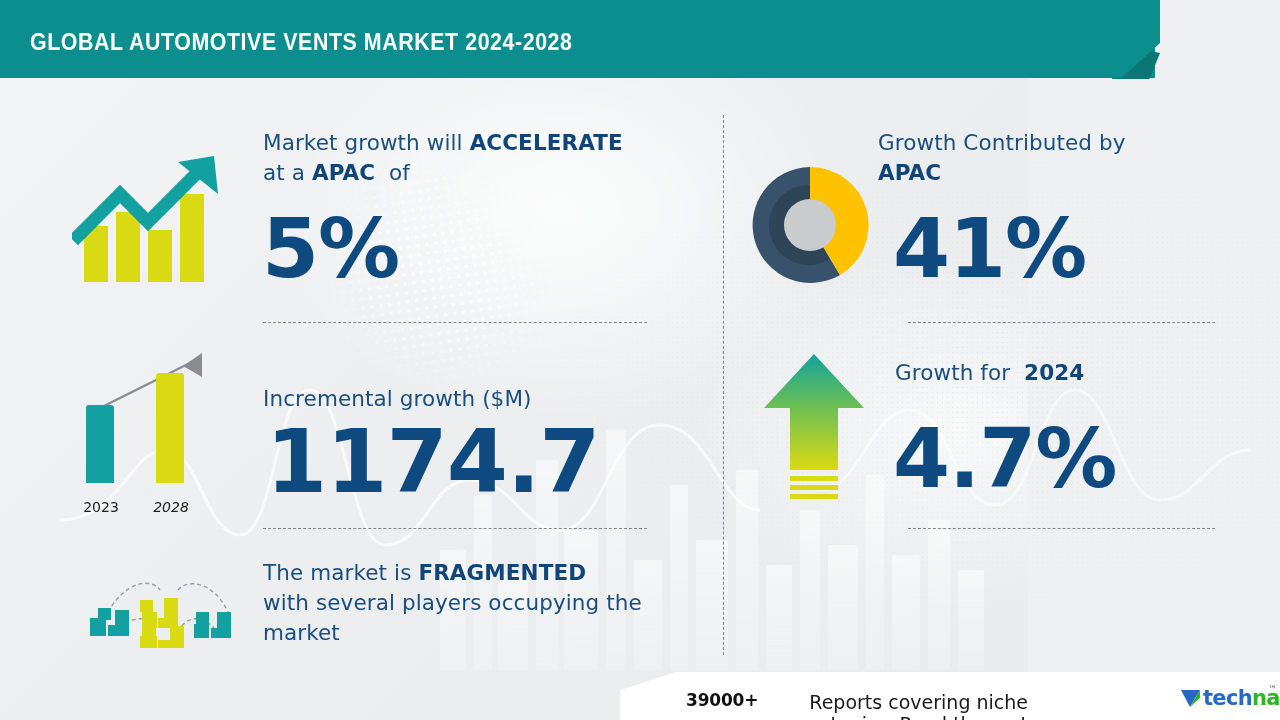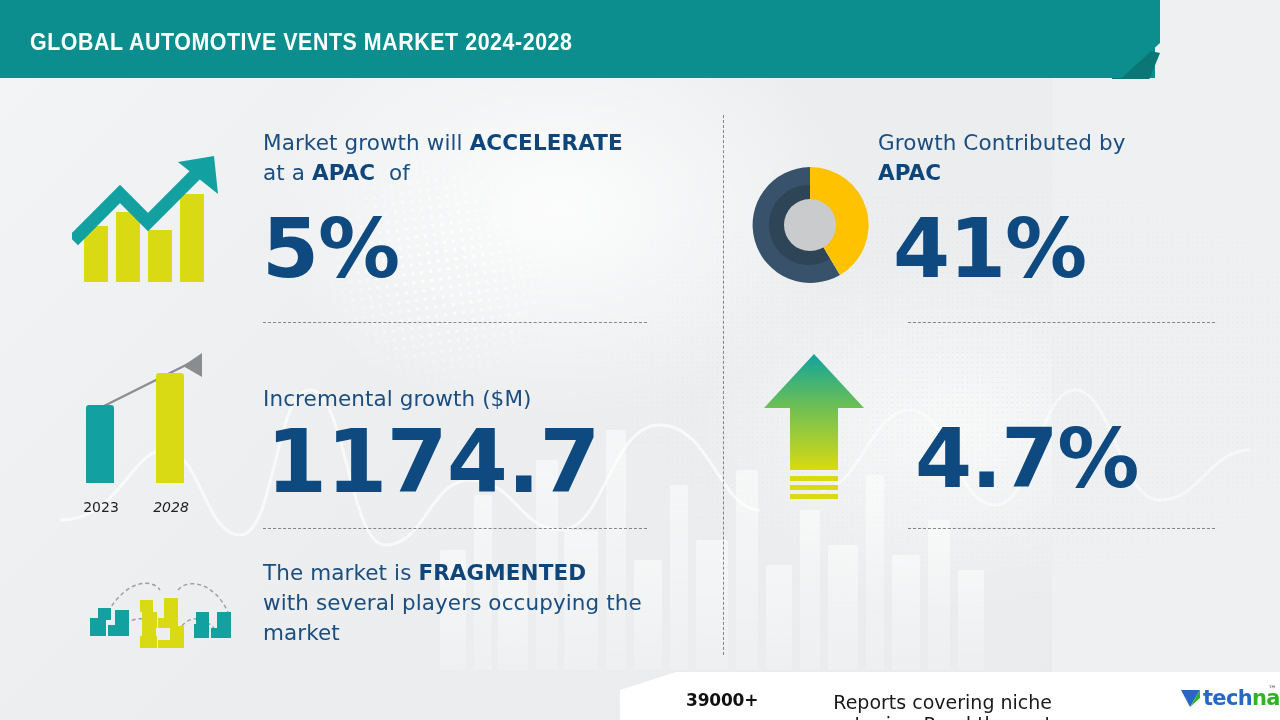--- a/index.html
+++ b/index.html
@@ -7,21 +7,20 @@
     width:1280px;height:720px;overflow:hidden;
     font-family:"Liberation Sans",sans-serif;
     background:#eef0f1;
   }
   #stage{
     position:relative;width:1028px;height:720px;
     background:
       radial-gradient(ellipse 420px 300px at 560px 210px, rgba(255,255,255,.85) 0%, rgba(255,255,255,0) 70%),
       radial-gradient(ellipse 380px 260px at 960px 430px, rgba(255,255,255,.65) 0%, rgba(255,255,255,0) 70%),
       linear-gradient(135deg,#f3f4f5 0%,#eceeef 45%,#e9ebec 100%);
-    padding-left: 24px;
   }
 
   
   .wm{position:absolute;pointer-events:none;}
   .wm-dots{
     left:0;top:80px;width:1280px;height:600px;
     background-image:radial-gradient(rgba(140,150,160,.18) 0.8px, transparent 0.9px);
     background-size:5px 5px;
     -webkit-mask-image:radial-gradient(ellipse 620px 330px at 980px 300px,#000 0%,rgba(0,0,0,.55) 45%,transparent 78%);
             mask-image:radial-gradient(ellipse 620px 330px at 980px 300px,#000 0%,rgba(0,0,0,.55) 45%,transparent 78%);
@@ -281,21 +280,22 @@
         <stop offset="45%" stop-color="#6cbf55"></stop>
         <stop offset="100%" stop-color="#d9da13"></stop>
       </linearGradient>
     </defs>
     <path d="M52,2 L102,56 L76,56 L76,118 L28,118 L28,56 L2,56 Z" fill="url(#upg)"></path>
     <rect x="28" y="124" width="48" height="5" fill="#d9da13"></rect>
     <rect x="28" y="133" width="48" height="5" fill="#d9da13"></rect>
     <rect x="28" y="142" width="48" height="5" fill="#d9da13"></rect>
   </svg>
 
-  <div class="bignum" style="left:893px;top:418px;font-size:82px;margin-left:22px;">4.7%</div>
+  <div class="lead" style="left:895px;top:358px;width:330px;">Growth for &nbsp;<b>2024</b></div>
+  <div class="bignum" style="left:893px;top:418px;font-size:82px;">4.7%</div>
 
   <div class="footer"></div>
   <div class="footer-count">39000+</div>
   <div class="footer-text">Reports covering niche topics. Read them at</div>
 
   <svg class="logo" viewBox="0 0 22 24" width="22" height="24">
     <path d="M1,4 L20,4 L10,21 Z" fill="#2668c4"></path>
     <path d="M10,21 L20,4 L20,12 Z" fill="#2fb424"></path>
   </svg>
   <div class="logo-word"><span class="logo-tech">tech</span><span class="logo-navio">navio</span></div>

